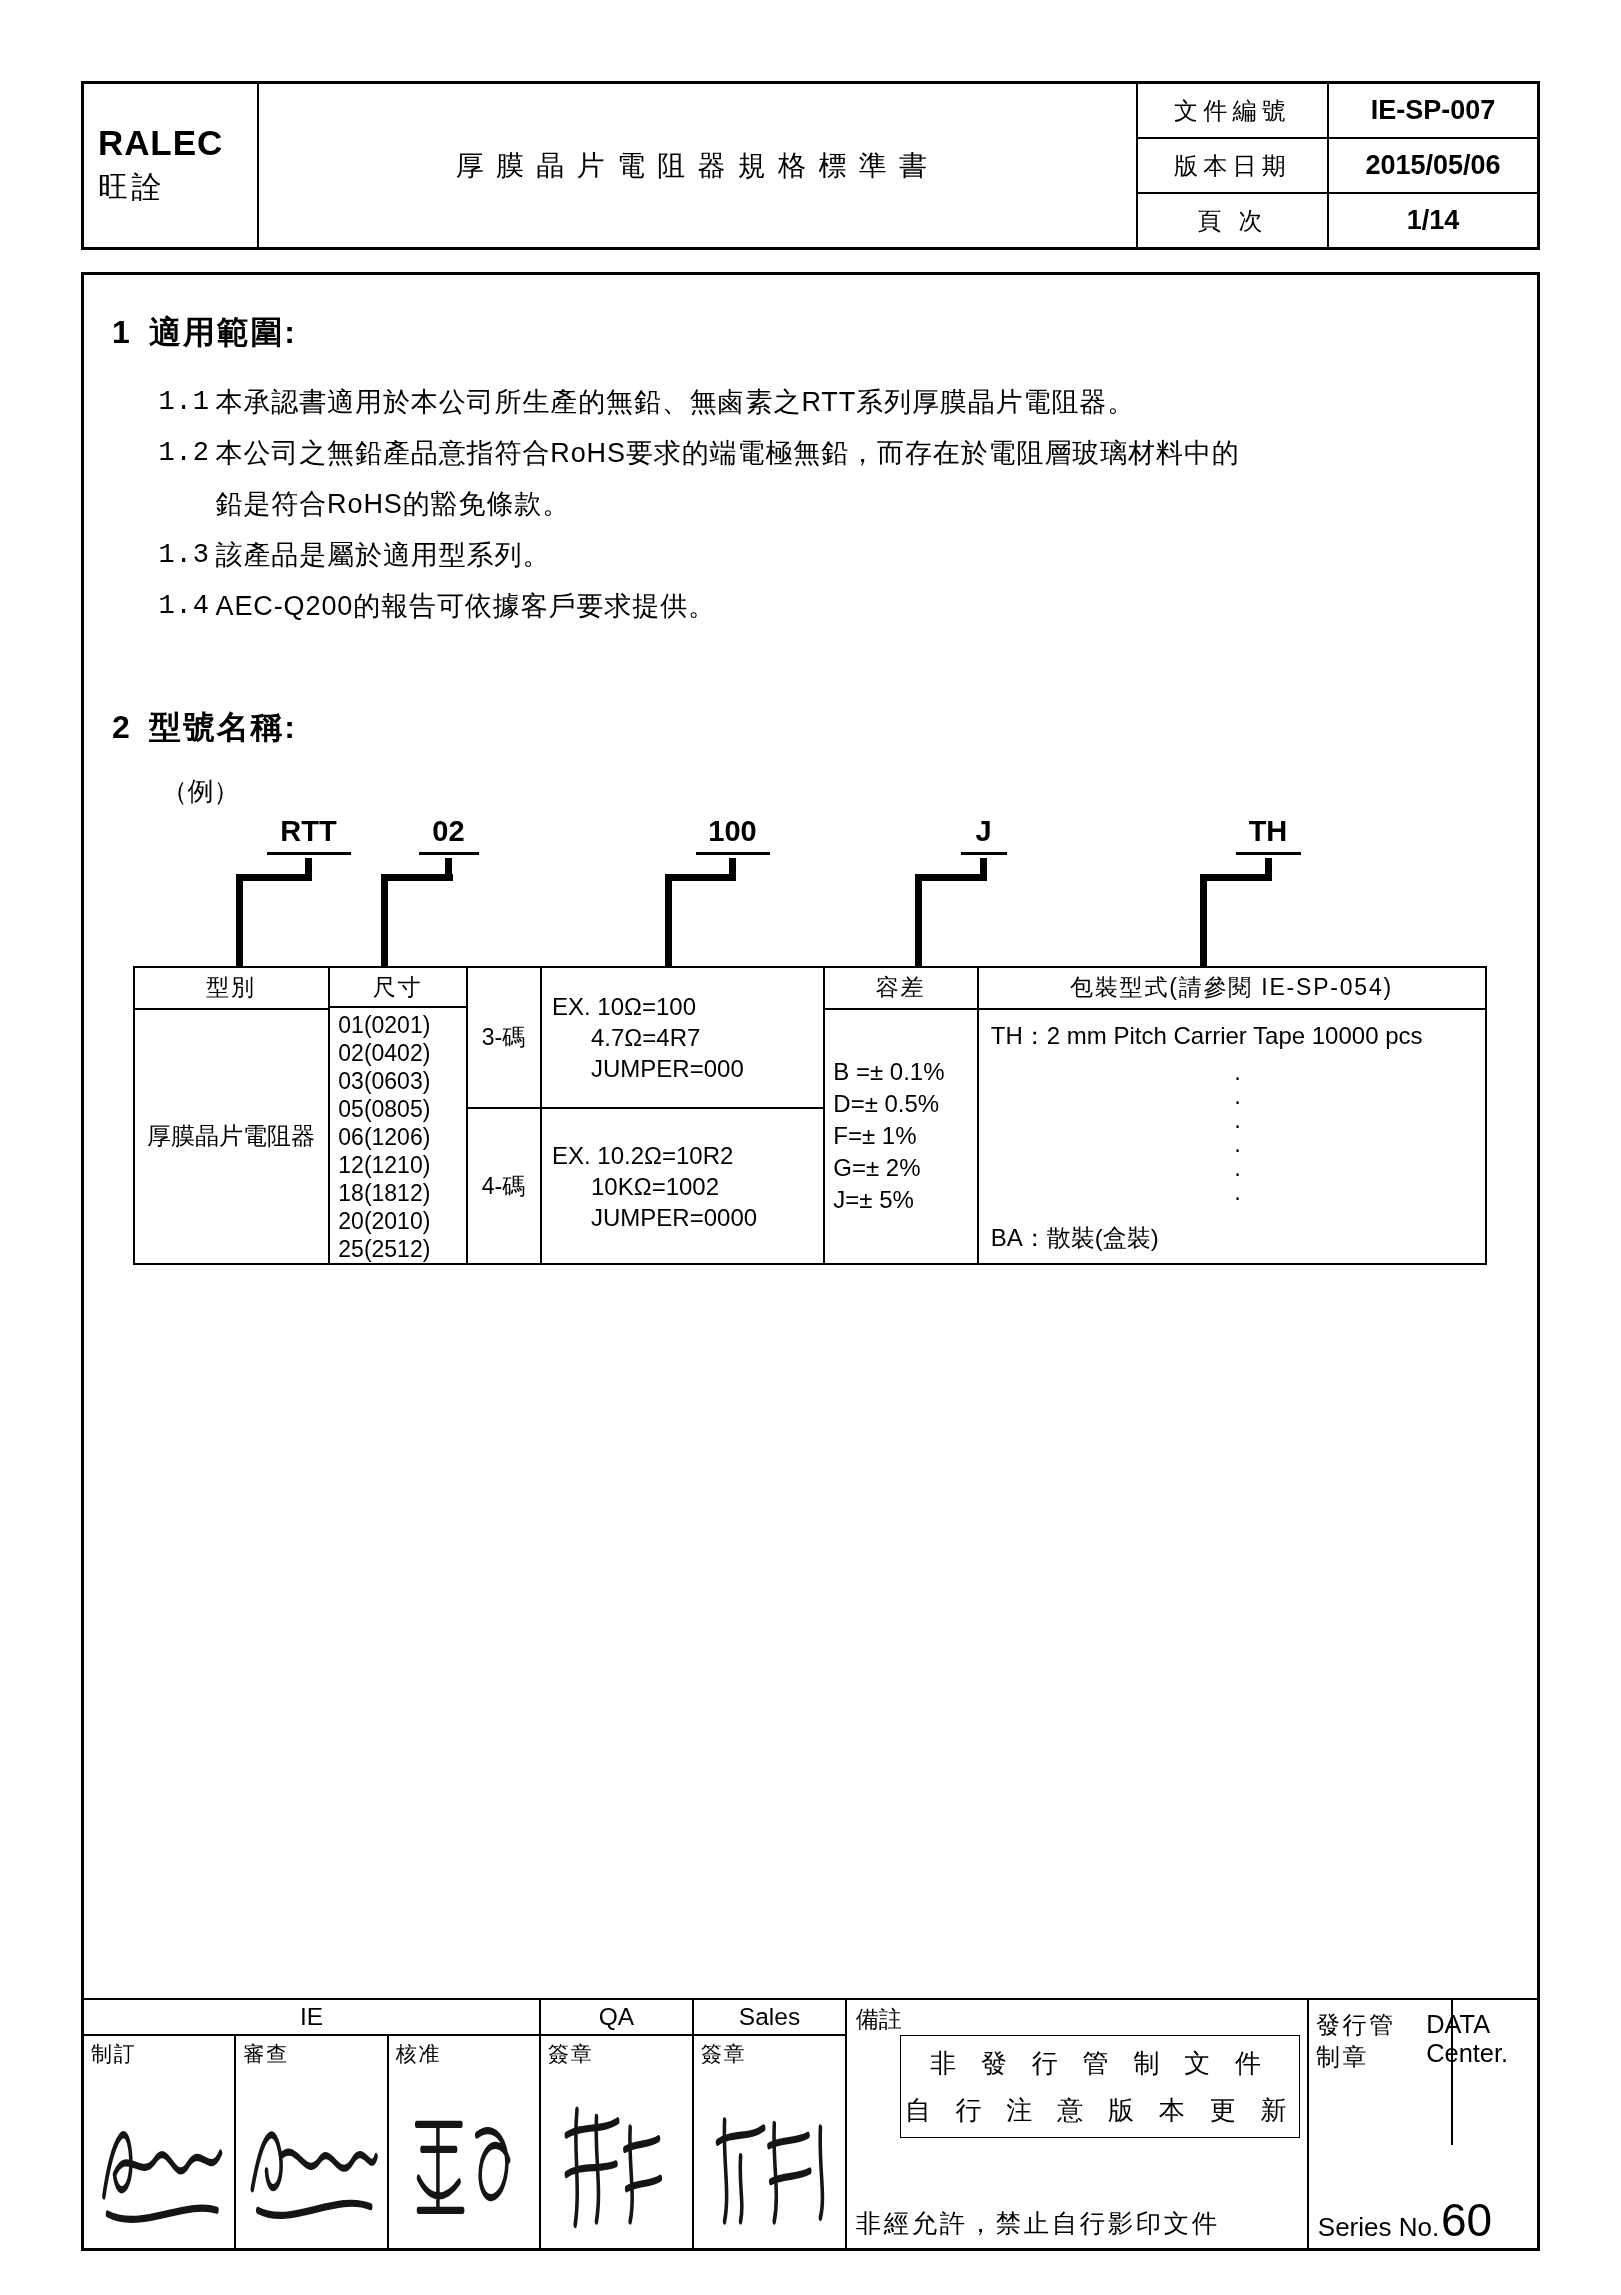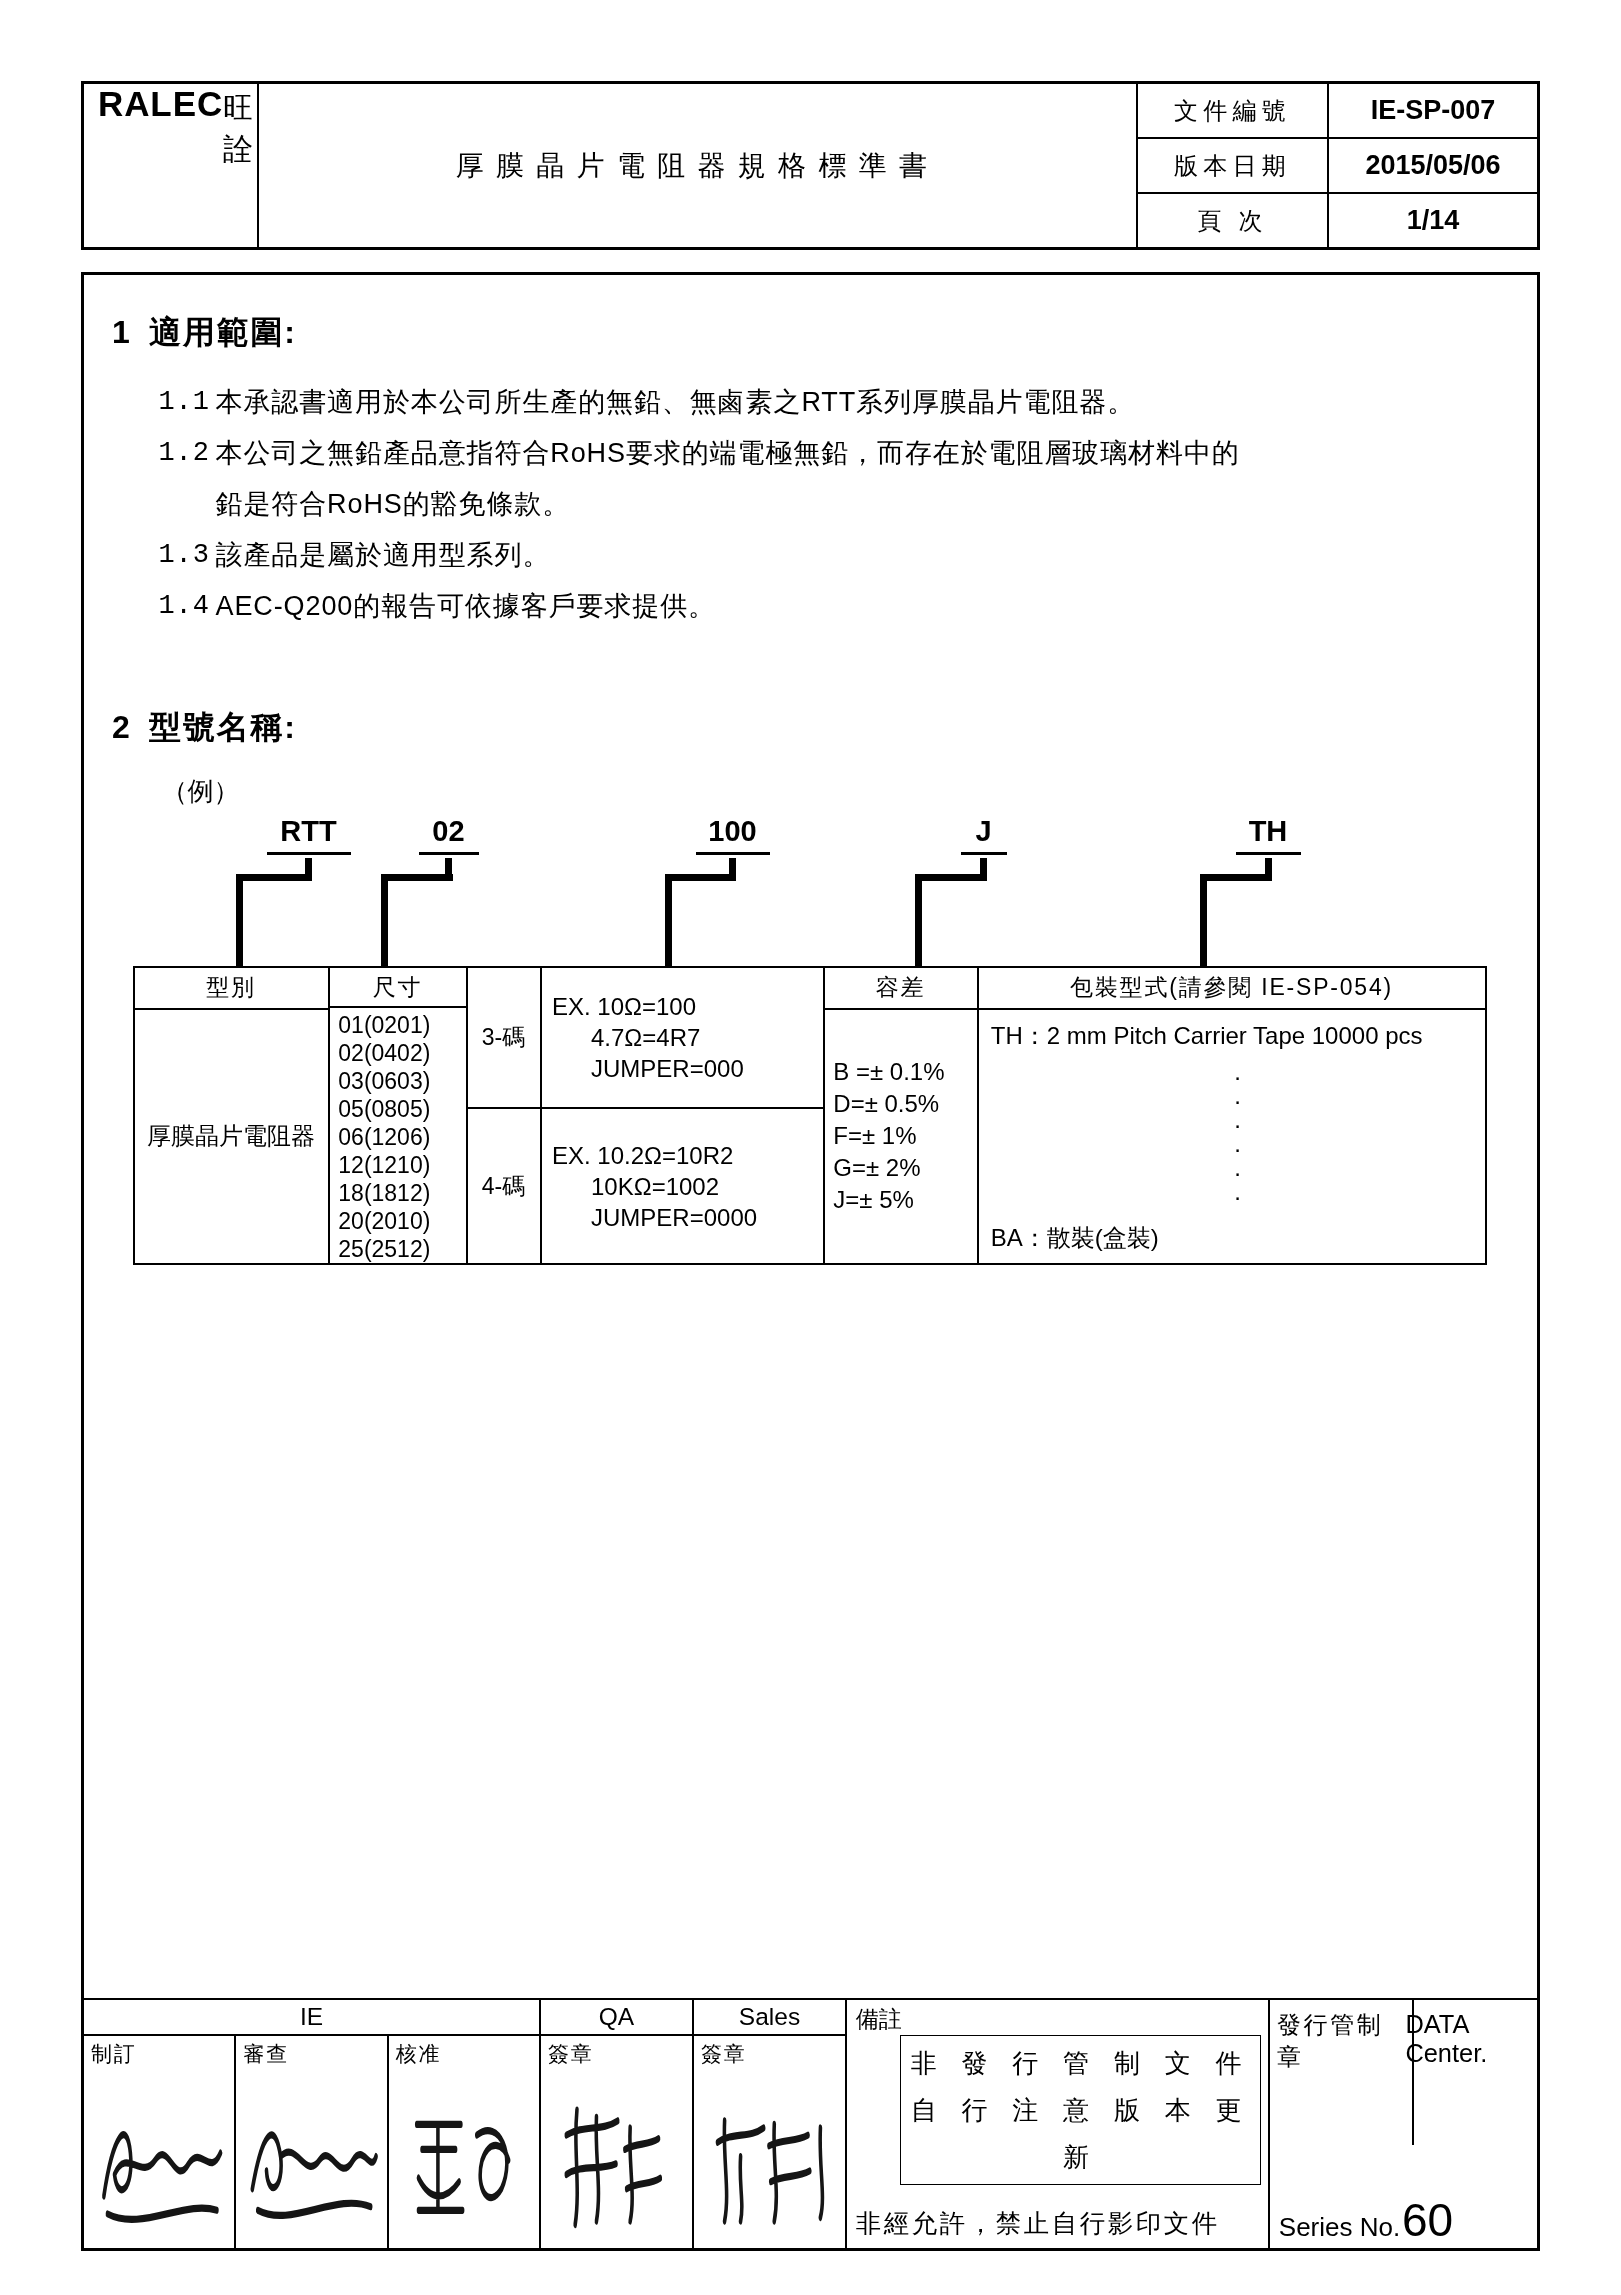--- a/index.html
+++ b/index.html
@@ -7,21 +7,21 @@
   body {
     width:1622px; height:2295px; position:relative;
     font-family:"Liberation Sans","DejaVu Sans",sans-serif;
     color:#000;
   }
   .page { position:absolute; inset:0; background:#fff; }
 
   
   .header-table{ position:absolute; left:81px; top:81px; width:1459px; height:169px;
     border:3.5px solid #000; display:flex; }
-  .hd-logo{ width:175px; border-right:2.6px solid #000; display:flex; flex-direction:row;
+  .hd-logo{ width:175px; border-right:2.6px solid #000; display:flex; flex-direction:column;
     justify-content:center; padding-left:14px; }
   .hd-logo-en{ font-size:35px; font-weight:bold; letter-spacing:0.9px; }
   .hd-logo-cn{ font-size:30px; margin-top:3.5px; letter-spacing:3.5px; }
   .hd-title{ flex:1; display:flex; align-items:center; justify-content:center;
     font-size:28px; letter-spacing:12.3px; font-weight:500; }
   .hd-meta{ width:401px; border-left:2.6px solid #000; display:flex; flex-direction:column; }
   .hd-meta-row{ flex:1; display:flex; border-bottom:2.6px solid #000; }
   .hd-meta-row:last-child{ border-bottom:none; }
   .hd-meta-label{ width:191px; border-right:2.6px solid #000; display:flex; align-items:center;
     justify-content:center; font-size:24px; letter-spacing:5.3px; }
@@ -83,21 +83,21 @@
   .pack-dots{ flex:1; display:flex; align-items:center; justify-content:center;
     font-size:24.5px; line-height:24px; white-space:pre-line; }
   .pack-ba{ font-size:24px; }
 
   
   .footer{ position:absolute; left:0; right:0; bottom:0; height:250px;
     border-top:2.6px solid #000; display:flex; }
   .f-col{ border-right:2.6px solid #000; display:flex; flex-direction:column; }
   .f-ie{ width:457px; } .f-qa{ width:153px; } .f-sales{ width:153px; }
   .f-note{ flex:1; border-right:2.6px solid #000; position:relative;padding-left:46px; }
-  .f-stamp{ width:267px; position:relative; }
+  .f-stamp{ width:228px; position:relative; }
   .f-head{ height:36px; border-bottom:2.6px solid #000; display:flex; align-items:center;
     justify-content:center; font-size:24.5px; }
   .f-sigrow{ flex:1; display:flex; }
   .sig-cell{ flex:1; position:relative; border-right:2.6px solid #000; overflow:hidden; }
   .sig-cell:last-child{ border-right:none; }
   .f-qa .sig-cell, .f-sales .sig-cell{ border-right:none; flex:1; }
   .sig-label{ position:absolute; top:4.4px; left:7px; font-size:21px; letter-spacing:1.8px; }
   .sig{ position:absolute; left:3.5px; bottom:1.8px; width:94%; height:76%; }
   .sig path{ fill:none; stroke:#151515; stroke-width:4; stroke-linecap:round; stroke-linejoin:round; }
 

